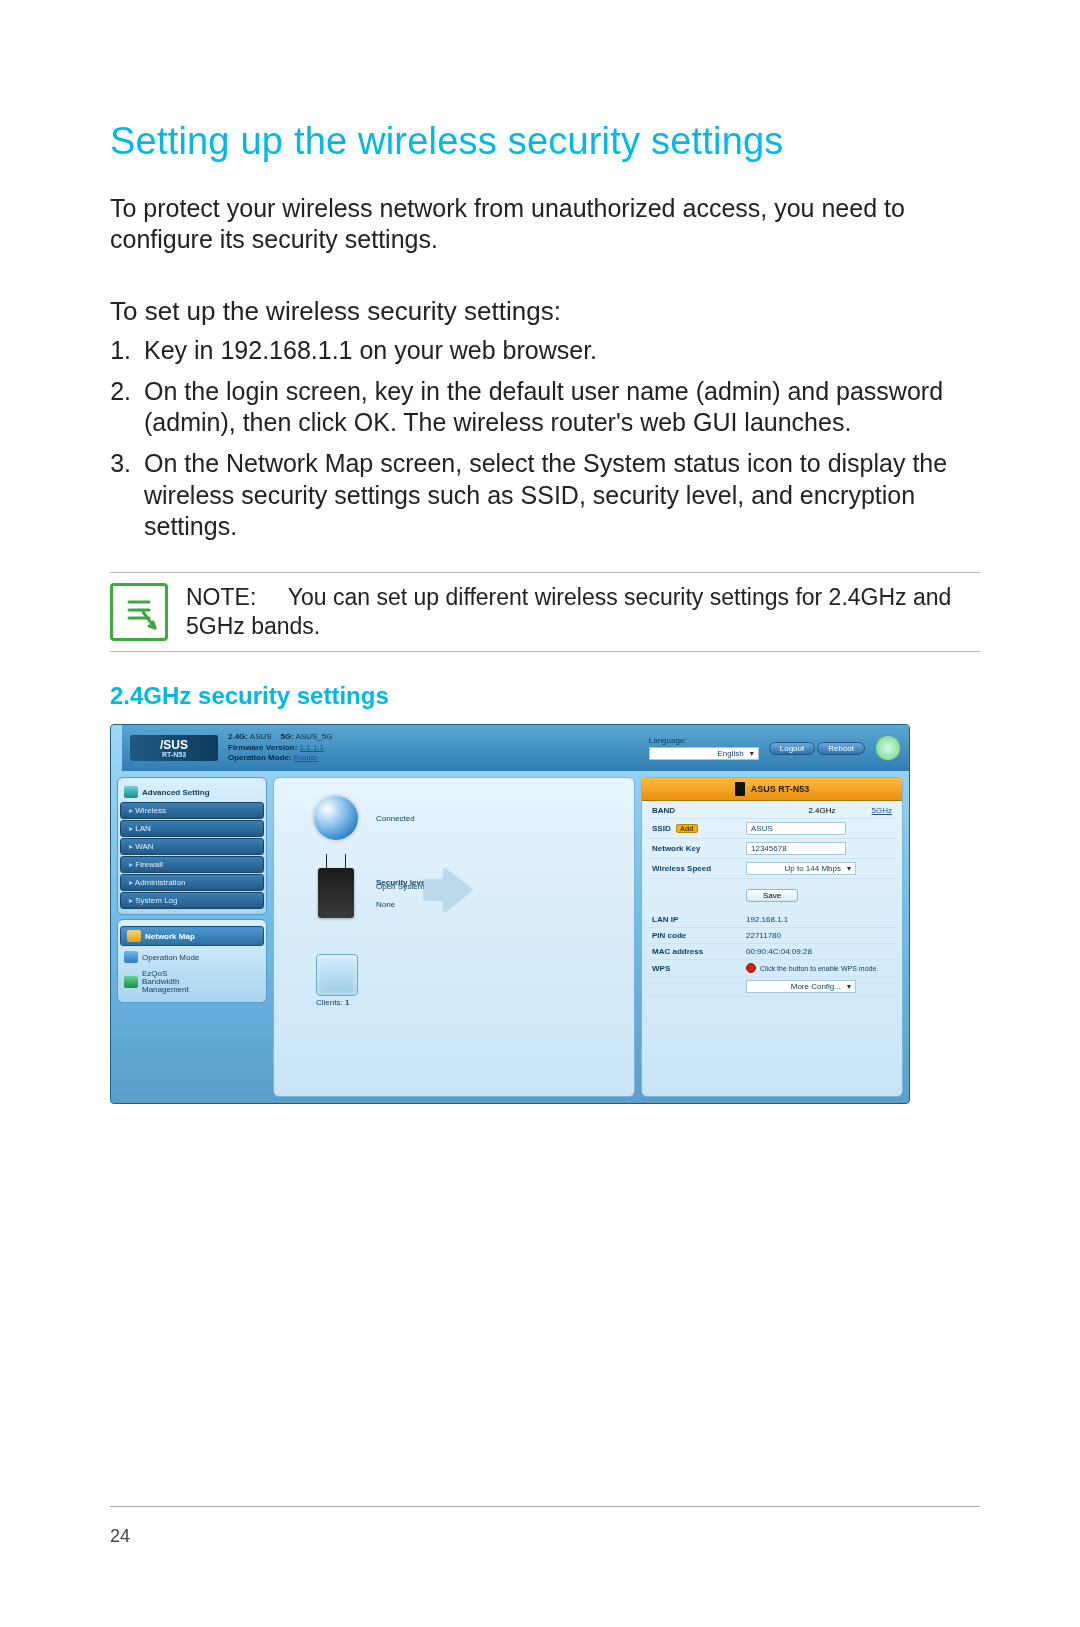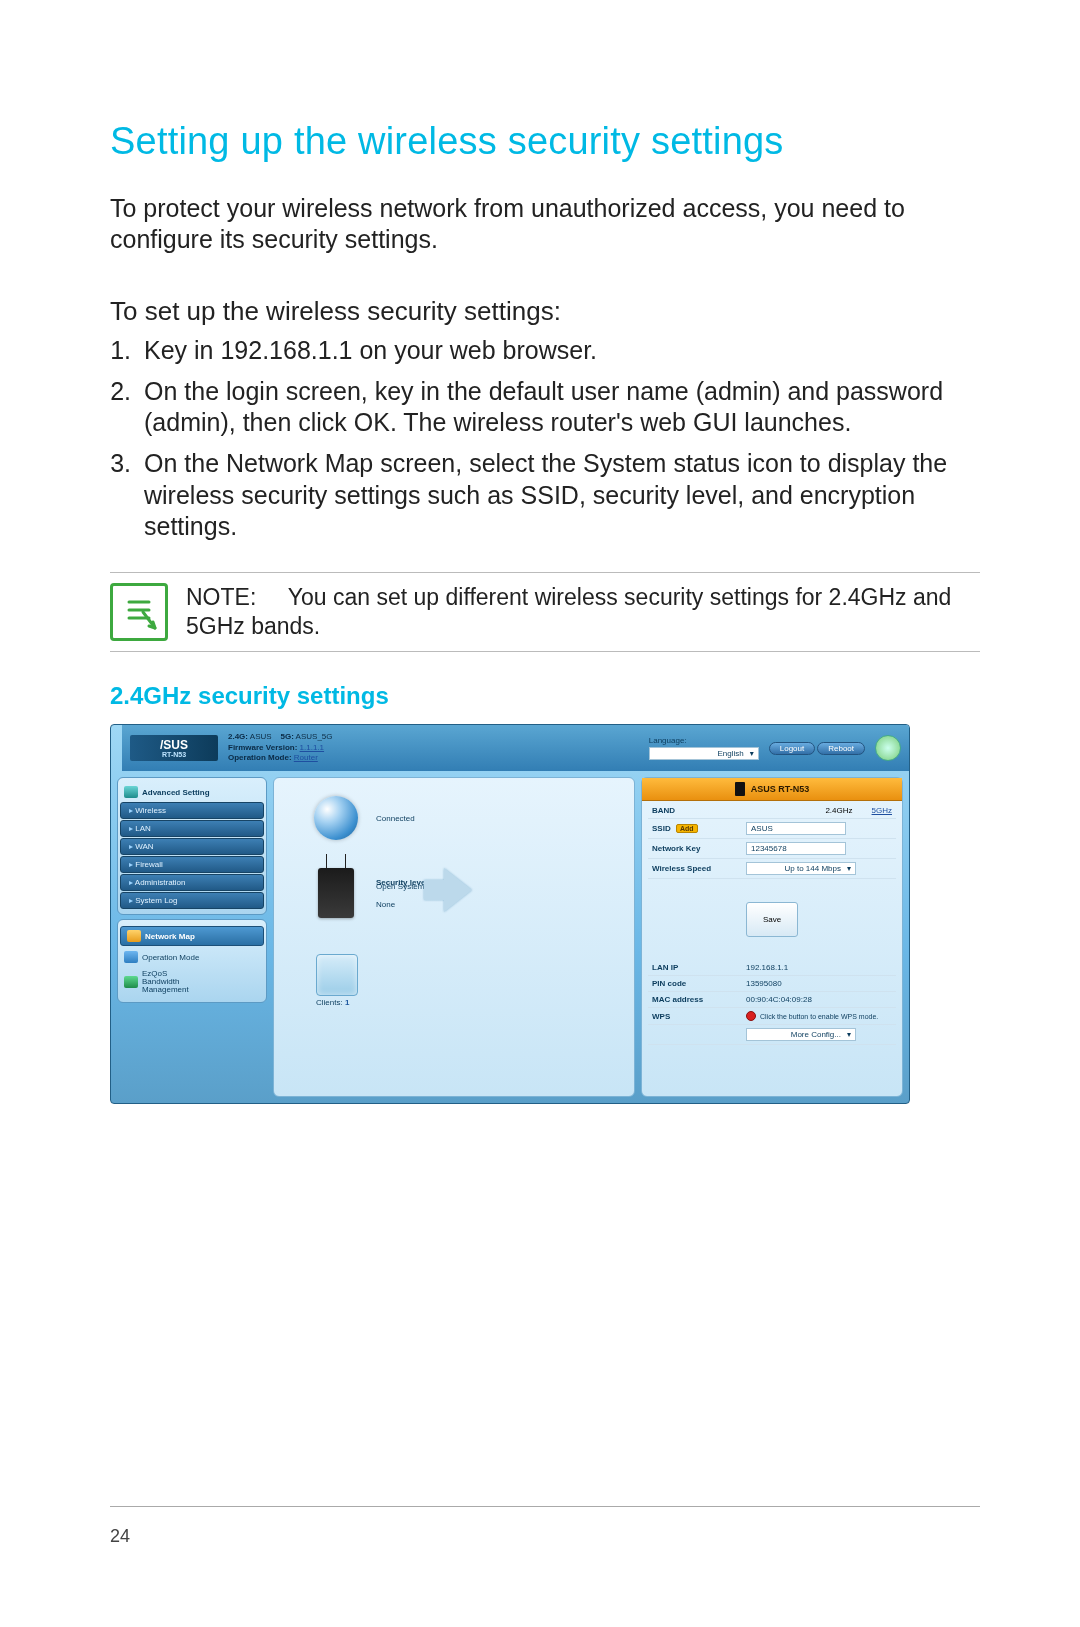--- a/index.html
+++ b/index.html
@@ -193,41 +193,41 @@
     text-align:center;padding:4px 0;border-bottom:1px solid #b36f0a;
     display:flex;align-items:center;justify-content:center;gap:6px;
   }
   .status-head .mini-router{
     width:10px;height:14px;background:#111;border-radius:1px;
   }
   .status-body{padding:2px 6px;}
   table.stbl{width:100%;border-collapse:collapse;font-size:8px;}
   table.stbl td{padding:3px 4px;border-bottom:1px solid #cfe2ef;vertical-align:middle;}
   table.stbl td:first-child{width:86px;color:#0b3c5d;font-weight:bold;}
-  .band-tabs{display:flex;gap:19px;justify-content:flex-end;}
+  .band-tabs{display:flex;gap:36px;justify-content:flex-end;}
   .band-tab{color:#000;font-size:8px;}
   .band-tab.link{color:#1e4fa0;text-decoration:underline;cursor:pointer;}
   .add-tag{
     display:inline-block;background:#f5b400;color:#5a3a00;font-weight:bold;
     border:1px solid #b98500;border-radius:2px;padding:0 3px;font-size:7px;margin-left:3px;
   }
   .val-input{
     border:1px solid #a4c4d8;background:#fff;padding:1px 4px;font-size:8px;
     display:inline-block;min-width:90px;
   }
   .val-select{
     border:1px solid #a4c4d8;background:#fff;padding:1px 4px;font-size:8px;
     display:inline-flex;align-items:center;gap:6px;min-width:100px;justify-content:flex-end;
   }
   .val-select::after{content:"▾";}
   .save-btn{
-    display:block;margin:21px auto;
+    display:block;margin:8px auto;
     background:linear-gradient(#fff,#d7e9f5);
     border:1px solid #8bb7d3;border-radius:3px;
-    padding:12px 16px;font-size:8px;cursor:pointer;
+    padding:1px 16px;font-size:8px;cursor:pointer;
   }
   .wps-cell{display:flex;align-items:center;gap:4px;font-size:7px;}
   .red-dot{width:8px;height:8px;border-radius:50%;background:#d92020;border:1px solid #8a0f0f;}
   .footer-bar{
     position:absolute;left:110px;right:100px;bottom:120px;
     border-top:1px solid #aaa;
   }
   .page-num{
     position:absolute;left:110px;bottom:80px;
     font-size:18px;color:#444;
@@ -396,21 +396,21 @@
                   <td colspan="2" style="border-bottom:none;padding:2px 0;">
               <button class="save-btn">Save</button>
             </td>
                 </tr>
             <tr>
               <td>LAN IP</td>
               <td>192.168.1.1</td>
             </tr>
             <tr>
               <td>PIN code</td>
-              <td>13595080</td>
+              <td>22711780</td>
             </tr>
             <tr>
               <td>MAC address</td>
               <td>00:90:4C:04:09:28</td>
             </tr>
             <tr>
               <td>WPS</td>
               <td>
                 <div class="wps-cell">
                   <span class="red-dot"></span>

